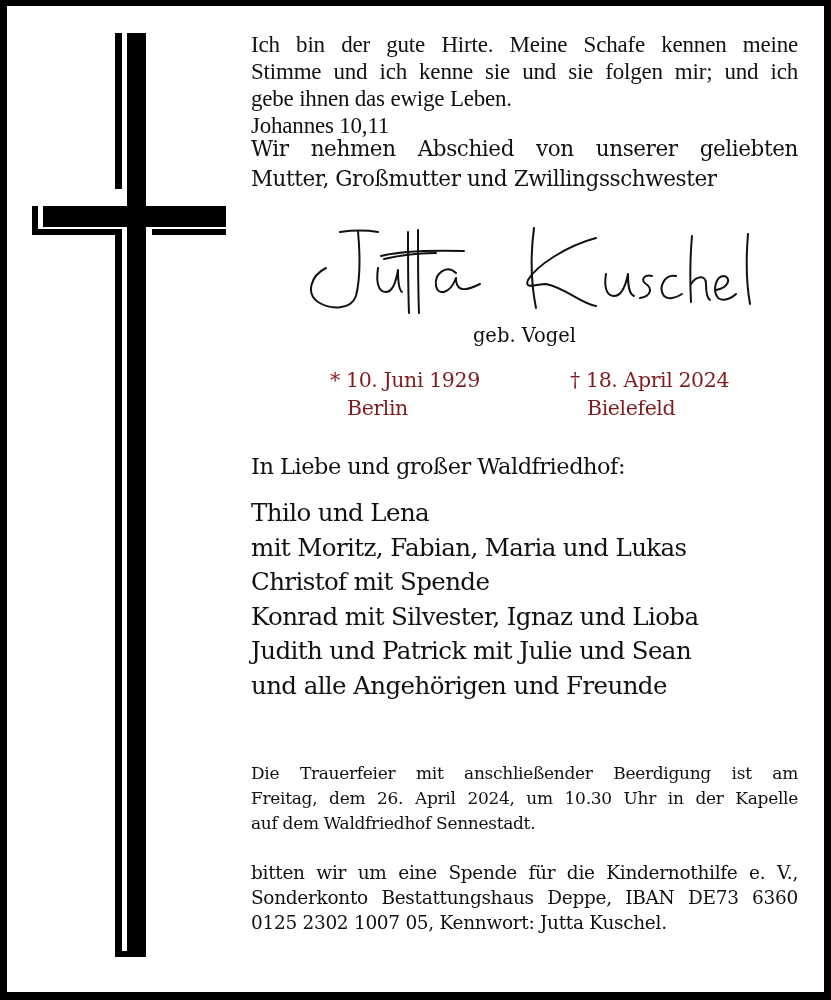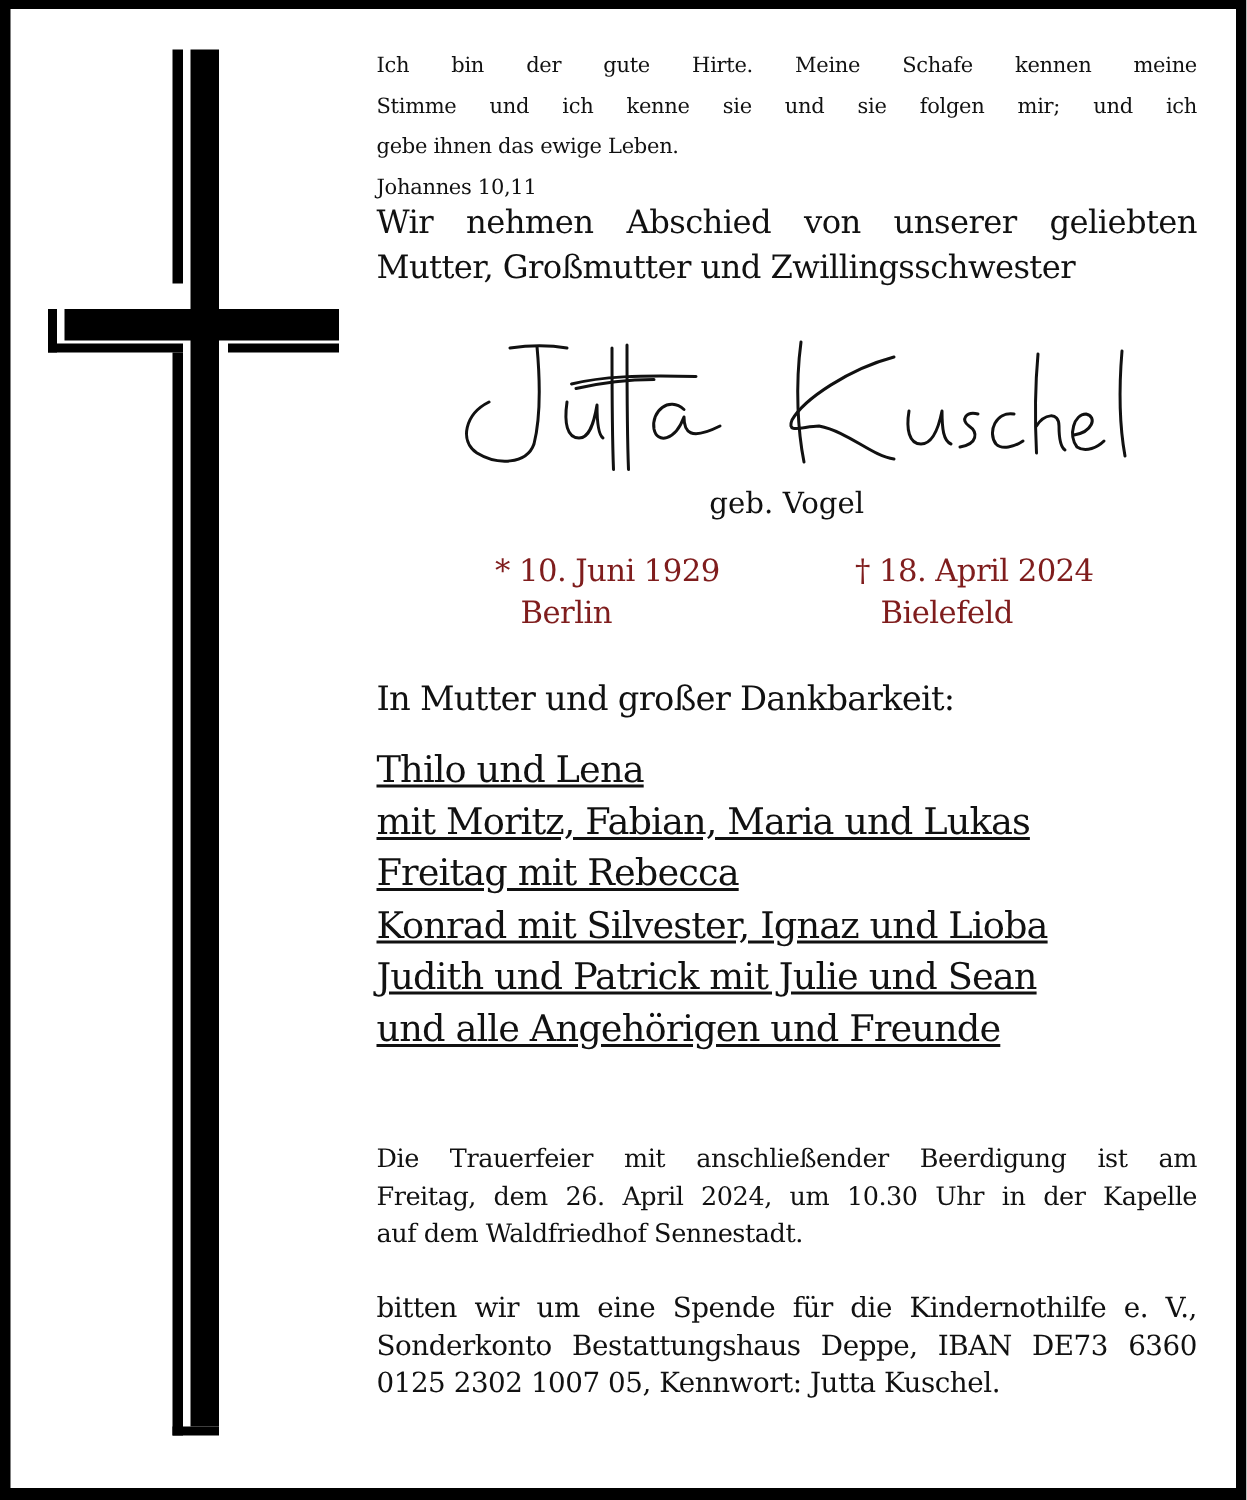--- a/index.html
+++ b/index.html
@@ -10,38 +10,38 @@
     border-left: 7px solid #000; border-top: 6px solid #000;
     border-right: 7px solid #000; border-bottom: 8px solid #000;
     background: #fff;
   }
   .blk { position: absolute; background: #000; }
   .txt {
     position: absolute; left: 251px; width: 547px;
     font-family: "DejaVu Serif", "Liberation Serif", serif;
     color: #111; margin: 0;
   }
-  .verse { top: 31px; font-size: 14px; line-height: 27px; letter-spacing: -0.2px; }
+  .verse { top: 31px; font-size: 23px; line-height: 27px; letter-spacing: -0.2px; font-family: Liberation Serif, serif; }
   .verse .line { display: block; text-align: justify; text-align-last: justify; white-space: nowrap; }
   .verse .line.last { display: flex; justify-content: space-between; text-align-last: auto; flex-direction: column; }
   .intro { top: 134px; font-size: 21.5px; line-height: 30px; letter-spacing: -0.4px; }
   .intro .line1 { display: block; text-align: justify; text-align-last: justify; white-space: nowrap; }
   .intro .line2 { display: block; white-space: nowrap; }
   .sig { position: absolute; left: 296px; top: 218px; width: 470px; height: 100px; }
   .sr { position: absolute; width: 1px; height: 1px; overflow: hidden; clip: rect(0 0 0 0); }
   .born-name { position: absolute; top: 324px; left: 251px; width: 547px; text-align: center;
     font-family: "DejaVu Serif", "Liberation Serif", serif; font-size: 19.5px; color: #111; }
   .dates { position: absolute; top: 366px; font-family: "DejaVu Serif", "Liberation Serif", serif;
     font-size: 20.5px; line-height: 28px; color: #7f1d1d; letter-spacing: -0.4px; }
   .dates.birth { left: 330px; }
   .dates.death { left: 570px; }
   .dates .place { display: block; padding-left: 17px; }
   .thanks { top: 451px; font-size: 22.5px; line-height: 30px; letter-spacing: -0.5px; }
   .family { top: 496px; font-size: 24.5px; line-height: 34.5px; letter-spacing: -0.6px; }
-  .family .line { display: block; white-space: nowrap; text-decoration: underline; }
+  .family .line { display: block; white-space: nowrap; }
   .family .small { font-size: 18px; letter-spacing: -0.3px; }
   .service { top: 761px; font-size: 17px; line-height: 25px; letter-spacing: -0.3px; }
   .donation { top: 860px; font-size: 18.5px; line-height: 25px; letter-spacing: -0.3px; }
   .para .line { display: block; white-space: nowrap; text-align: justify; text-align-last: justify; }
   .para .line.last { text-align-last: left; }
 </style>
 </head>
 <body>
 
 <div class="frame"></div>
@@ -118,26 +118,26 @@
   <span>10. Juni 1929</span>
   <span class="place">Berlin</span>
 </div>
 
 <div class="dates death">
   <span>†</span>
   <span>18. April 2024</span>
   <span class="place">Bielefeld</span>
 </div>
 
-<div class="txt thanks">In Mutter und großer Dankbarkeit:</div>
+<div class="txt thanks">In Liebe und großer Waldfriedhof:</div>
 
 <div class="txt family">
   <span class="line">Thilo und Lena</span>
   <span class="line">mit Moritz, Fabian, Maria und Lukas</span>
-  <span class="line">Freitag mit Rebecca</span>
+  <span class="line">Christof mit Spende</span>
   <span class="line">Konrad mit Silvester, Ignaz und Lioba</span>
   <span class="line">Judith und Patrick mit Julie und Sean</span>
   <span class="line">und alle Angehörigen und Freunde</span>
 </div>
 
 <div class="txt service para">
   <span class="line">Die Trauerfeier mit anschließender Beerdigung ist am</span>
   <span class="line">Freitag, dem 26. April 2024, um 10.30 Uhr in der Kapelle</span>
   <span class="line last">auf dem Waldfriedhof Sennestadt.</span>
 </div>

